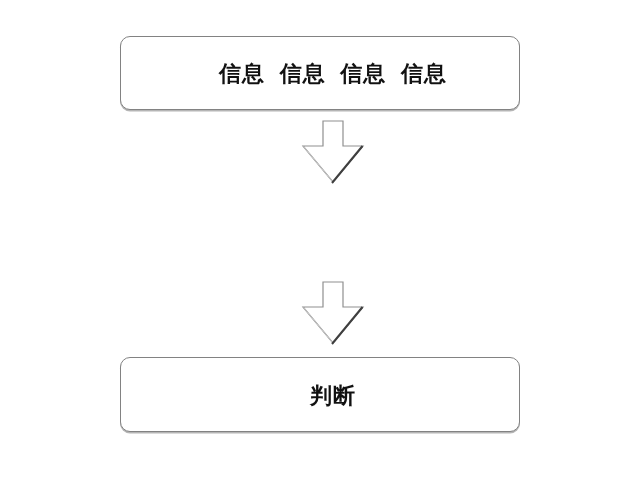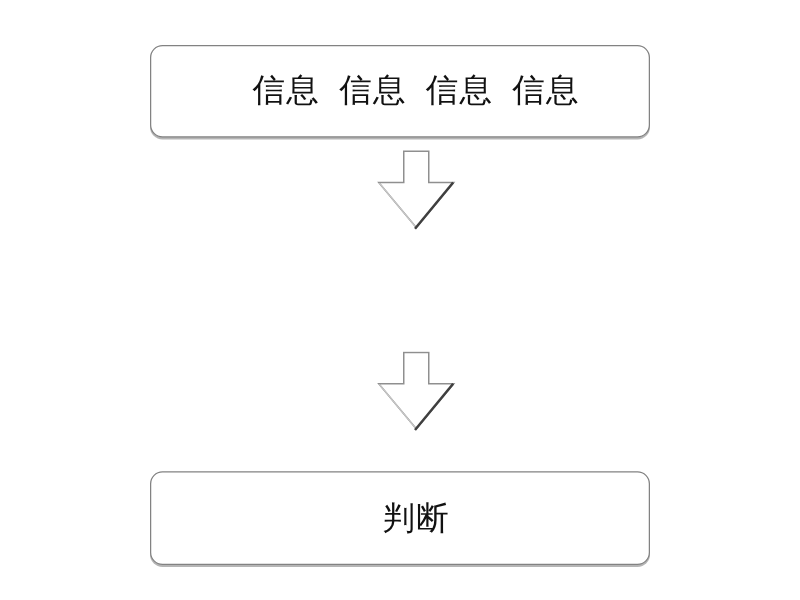--- a/index.html
+++ b/index.html
@@ -24,25 +24,25 @@
     border: 1.6px solid #828282;
     border-radius: 10px;
     box-sizing: border-box;
     display: flex;
     align-items: center;
     justify-content: center;
     box-shadow: 0 1.5px 0.5px rgba(90,90,90,0.45);
   }
   .node-1 { top: 36px; }
   .node-2 { top: 197px; }
-  .node-3 { top: 357px; height: 75px; margin-top: 20px; }
+  .node-3 { top: 357px; height: 75px; }
   .node-label {
     color: #111111;
-    font-size: 26px;
-    font-weight: normal;
+    font-size: 22px;
+    font-weight: bold;
     letter-spacing: 1px;
     word-spacing: 6px;
     white-space: nowrap;
     transform: translateX(13px);
     line-height: 1;
   }
   .arrow {
     position: absolute;
     left: 301px;
     width: 64px;

